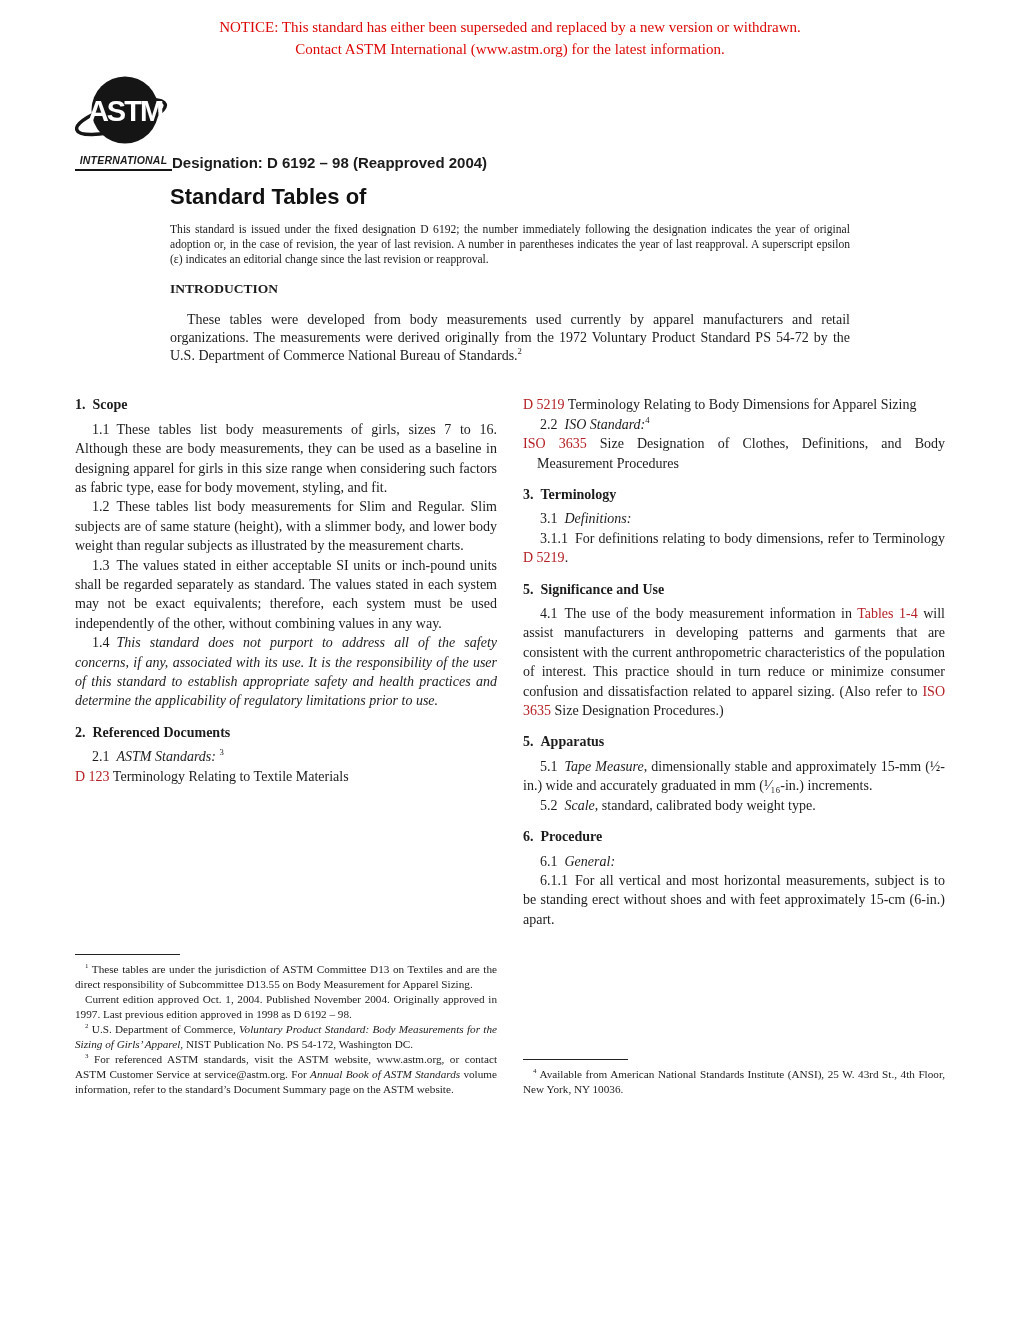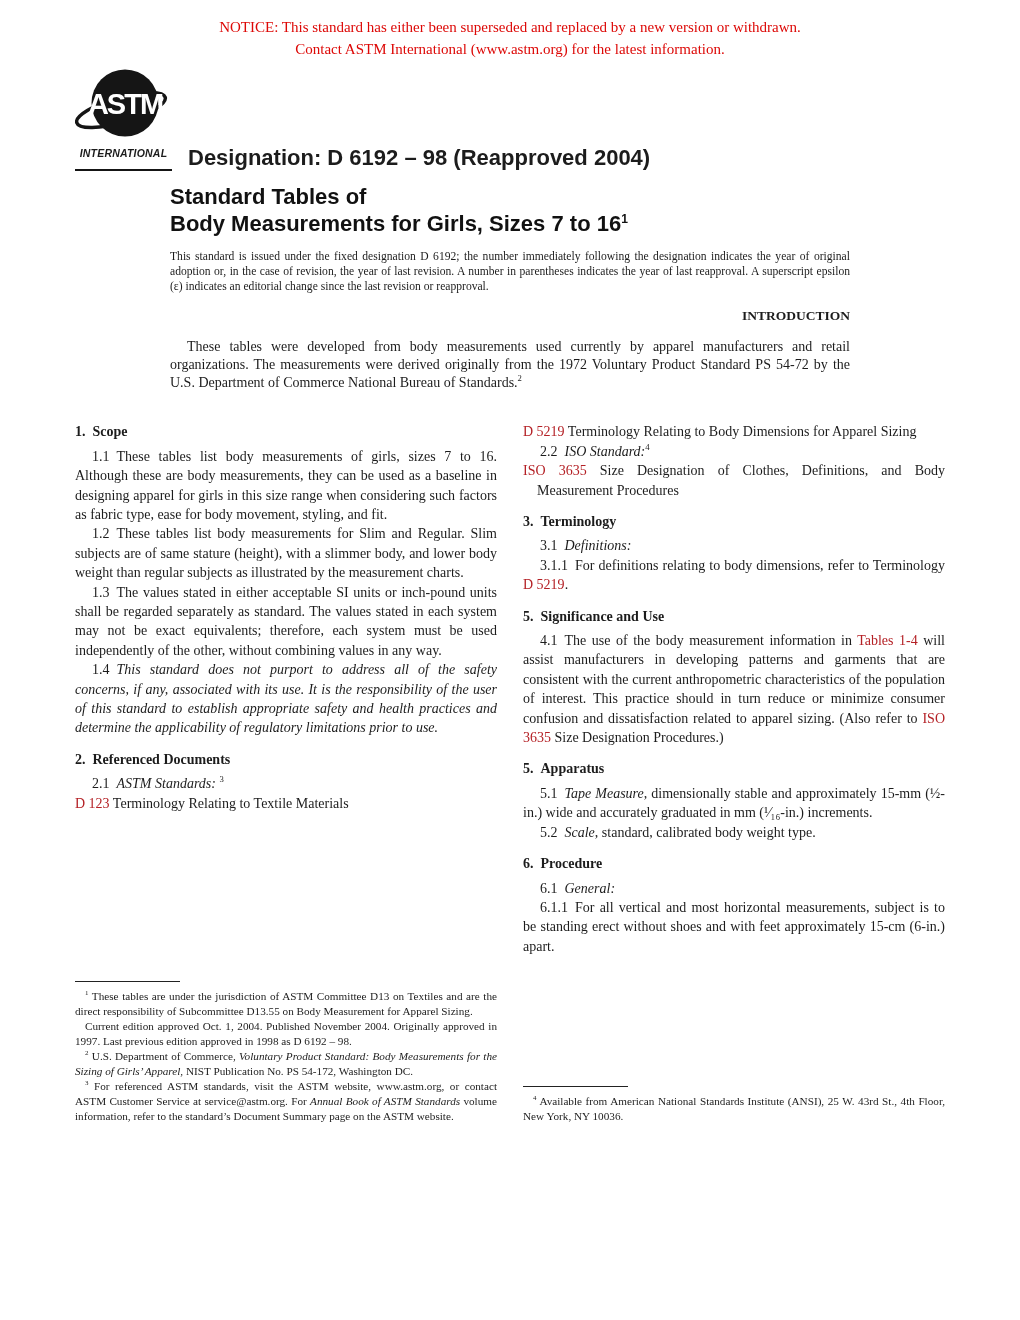--- a/index.html
+++ b/index.html
@@ -12,32 +12,32 @@
   }
   .page { width:1020px; height:1006px; padding:0 75px; }
 
   .notice { padding-top:16px; text-align:center; color:var(--notice-red);
             font-size:15px; line-height:22px; }
 
   .masthead { margin-top:13px; display:flex; align-items:flex-end; height:98px; }
   .logo { width:97px; text-align:center; }
   .logo-intl { font-family:"Liberation Sans", sans-serif; font-weight:bold; font-style:italic;
                font-size:10.5px; letter-spacing:0.2px; margin-top:-6px;
-               border-bottom:2px solid #151515; padding-bottom:10px; }
-  .designation { margin-left:16px; padding-top:12px;
-                 font-family:"Liberation Sans", sans-serif; font-weight:bold; font-size:22px; }
+               border-bottom:2px solid #151515; padding-bottom:3px; }
+  .designation { margin-left:0; padding-top:12px;
+                 font-family:"Liberation Sans", sans-serif; font-weight:bold; font-size:15px; }
 
   .title-block { margin:12px 95px 0 95px; }
   h1.title { margin:0; font-family:"Liberation Sans", sans-serif;
              font-size:22px; line-height:27px; font-weight:bold; color:#111; }
   h1.title .s-sup { font-size:0.55em; }
   .issuance { margin:13px 0 0 0; font-size:11.6px; line-height:14.8px; text-align:justify; }
 
   .intro { margin:14px 95px 0 95px; }
-  .intro-heading { text-align:right; font-weight:bold; font-size:13.5px; margin:0 0 14px 0; }
+  .intro-heading { text-align:left; font-weight:bold; font-size:13.5px; margin:0 0 14px 0; }
   .intro-body { margin:0; font-size:14px; line-height:18px; text-align:justify; text-indent:17px; }
 
   .columns { display:flex; gap:26px; margin-top:30px; height:702px; }
   .col { flex:1; display:flex; flex-direction:column; font-size:14px; line-height:19.4px; min-width:0; }
   .col p { margin:0; text-align:justify; text-indent:17px; }
   .col p.ref { text-indent:-14px; padding-left:14px; }
   h3.sec { font-size:14px; font-weight:bold; margin:12px 0 5px 0; }
   h3.sec.first { margin-top:0; }
 
   .footnotes { margin-top:auto; font-size:11.2px; line-height:15px; }
@@ -70,21 +70,20 @@
         <text x="50" y="49" text-anchor="middle" font-family="Liberation Sans, sans-serif" font-weight="bold" font-size="29" letter-spacing="-2" fill="#ffffff">ASTM</text>
       </svg>
       <div class="logo-intl">INTERNATIONAL</div>
     </div>
     <div class="designation">Designation: D 6192 – 98 (Reapproved 2004)</div>
   </div>
 
   <div class="title-block">
     <h1 class="title">
       <span>Standard Tables of</span><br>
-      <span><span>Body Measurements for Girls, Sizes 7 to 16</span><span class="s-sup">1</span></span>
     </h1>
     <p class="issuance">This standard is issued under the fixed designation D 6192; the number immediately following the designation indicates the year of original adoption or, in the case of revision, the year of last revision. A number in parentheses indicates the year of last reapproval. A superscript epsilon (ε) indicates an editorial change since the last revision or reapproval.</p>
   </div>
 
   <div class="intro">
     <h2 class="intro-heading">INTRODUCTION</h2>
     <p class="intro-body"><span>These tables were developed from body measurements used currently by apparel manufacturers and retail organizations. The measurements were derived originally from the 1972 Voluntary Product Standard PS 54-72 by the U.S. Department of Commerce National Bureau of Standards.</span><span class="s-sup">2</span></p>
   </div>
 
   <div class="columns">

